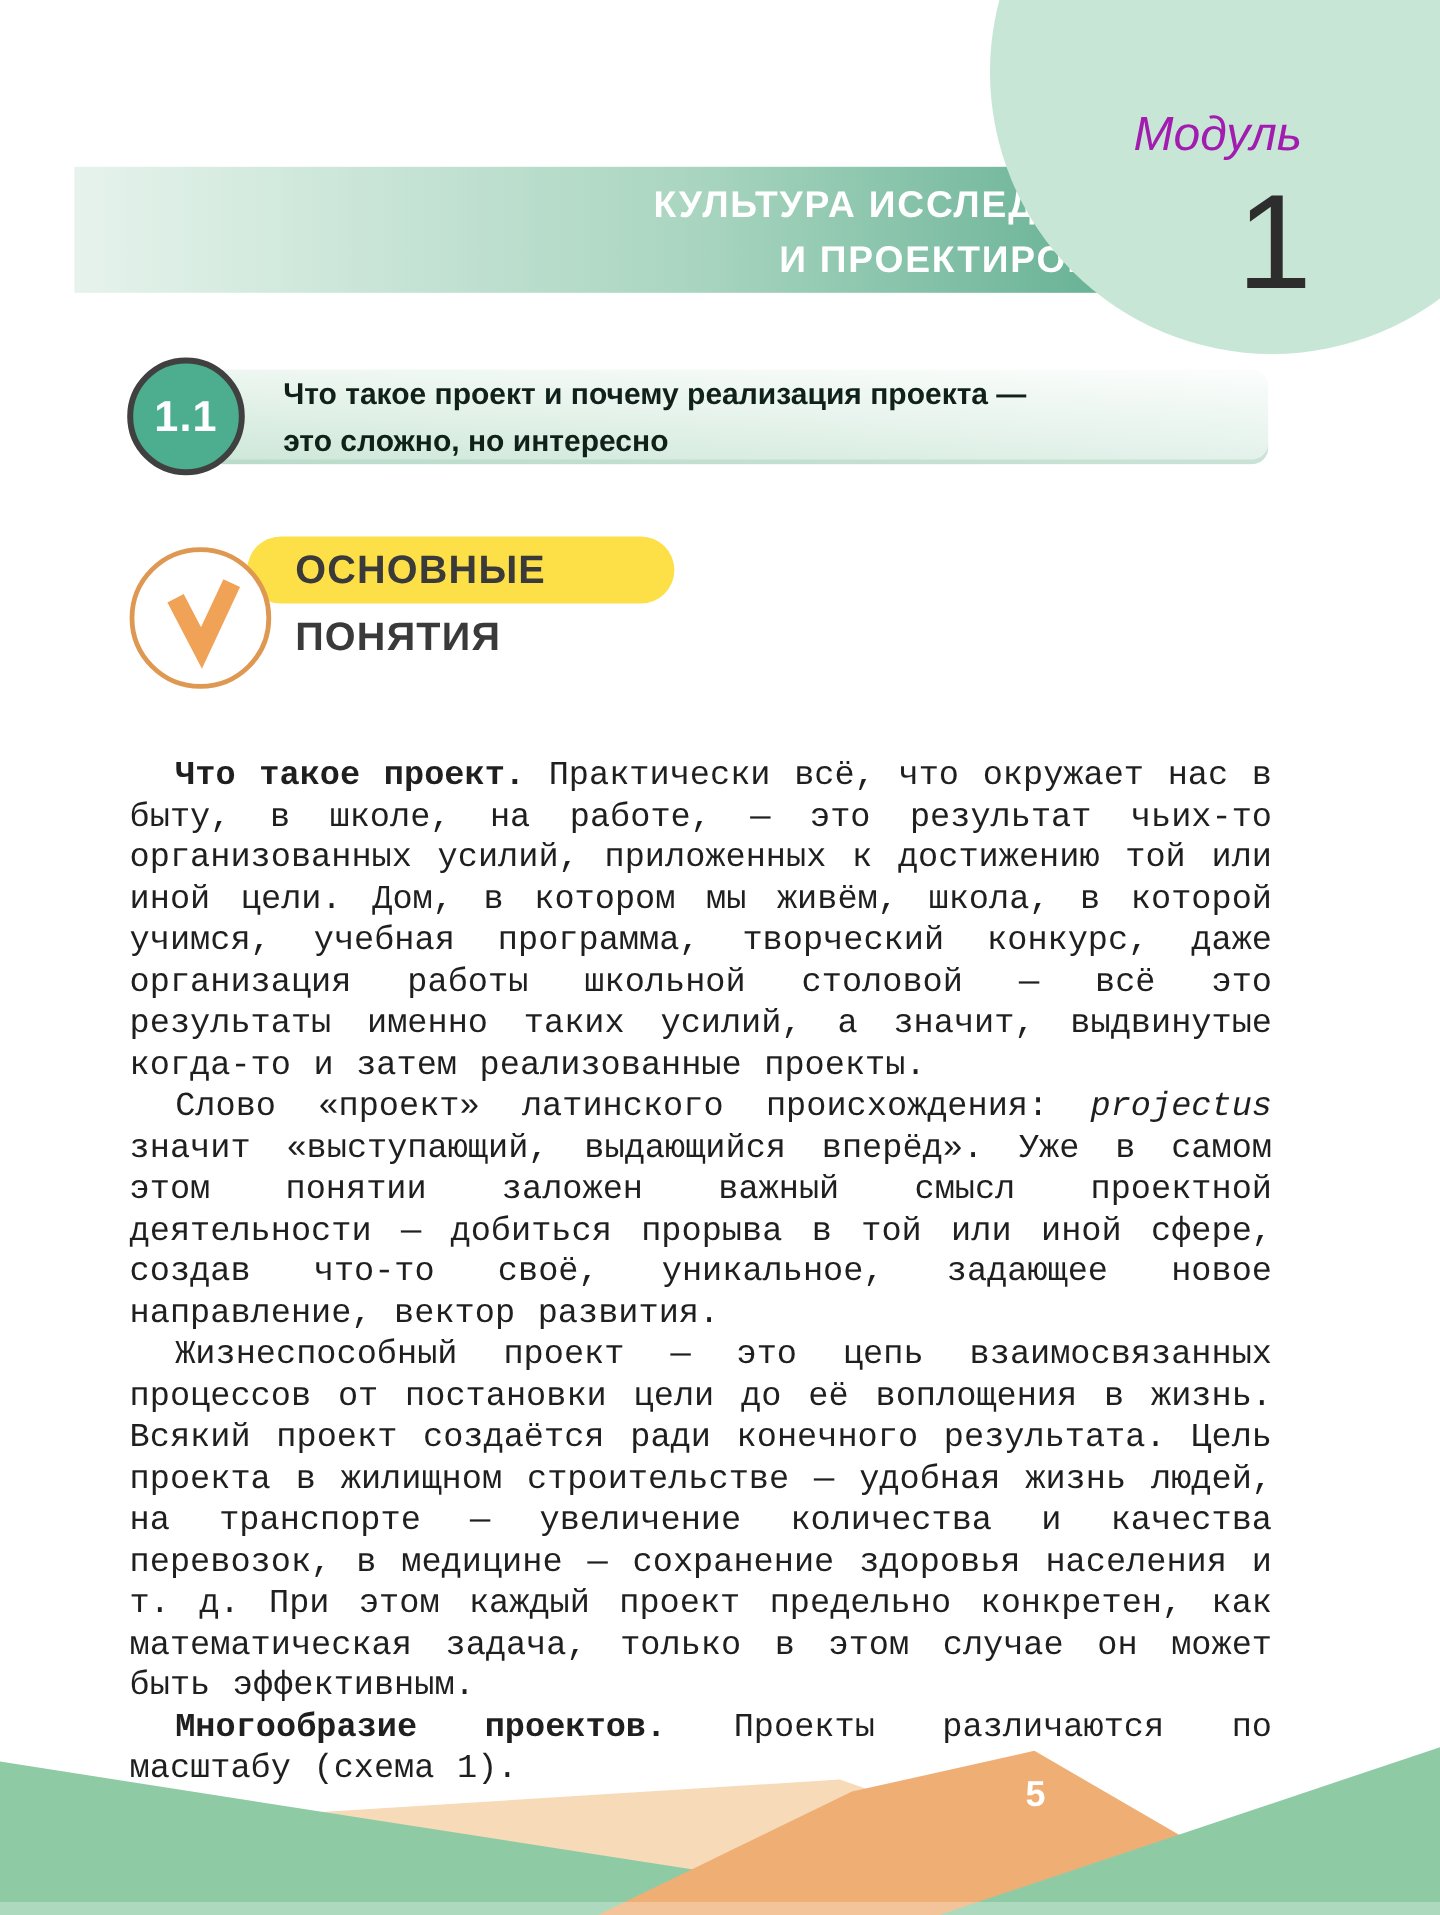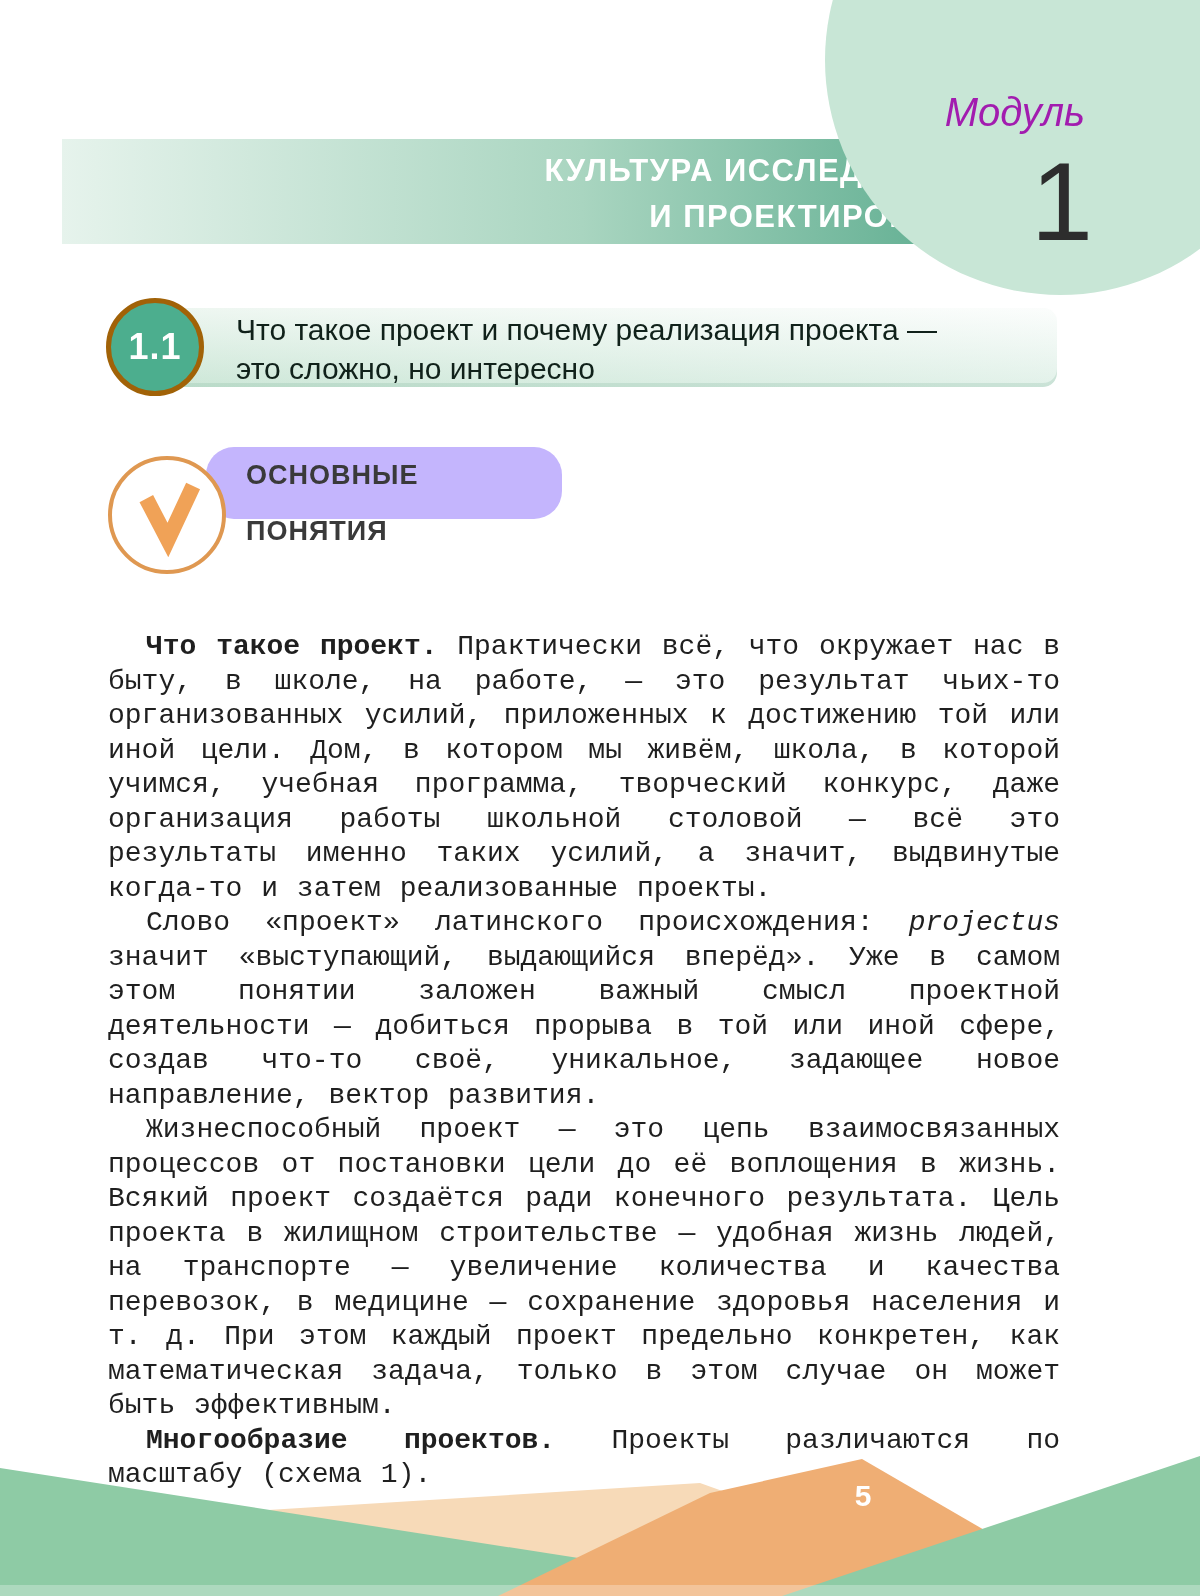--- a/index.html
+++ b/index.html
@@ -20,31 +20,31 @@
   .module-word{position:absolute;right:115px;top:90px;font-size:40px;color:#a21caf;font-style:italic;}
   .module-number{position:absolute;left:1018px;top:146px;width:88px;text-align:center;
                  font-size:112px;line-height:1;color:#2d2d2d;}
 
   
   .section-bar{position:absolute;left:152px;top:308px;width:905px;height:79px;
                border-radius:14px;
                background-image:linear-gradient(to bottom,rgba(255,255,255,0.55),rgba(176,218,196,0.30)),
                                 linear-gradient(to right,#d8ecdf,#f7fbf9);
                box-shadow:inset 0 -4px 0 rgba(130,185,158,0.25);}
-  .section-title{padding:2px 0 0 84px;font-weight:normal;font-size:30px;line-height:39px;
+  .section-title{padding:2px 0 0 84px;font-weight:bold;font-size:25px;line-height:39px;
                  color:#10211a;}
   .section-badge{position:absolute;left:106px;top:298px;width:98px;height:98px;
-                 border-radius:50%;background:#4cae8e;border:5px solid #a16207;
+                 border-radius:50%;background:#4cae8e;border:5px solid #404040;
                  box-sizing:border-box;color:#ffffff;font-weight:bold;font-size:36px;
                  line-height:88px;text-align:center;letter-spacing:1px;}
 
   
-  .kc-badge{position:absolute;left:206px;top:447px;width:356px;height:72px;
-            border-radius:28px;background:#c4b5fd;color:#3a3a3a;font-weight:bold;
-            font-size:27px;line-height:56px;padding-left:40px;box-sizing:border-box;
+  .kc-badge{position:absolute;left:206px;top:447px;width:356px;height:56px;
+            border-radius:28px;background:#fde047;color:#3a3a3a;font-weight:bold;
+            font-size:33px;line-height:56px;padding-left:40px;box-sizing:border-box;
             letter-spacing:1px;}
   .check-circle{position:absolute;left:108px;top:456px;width:110px;height:110px;
                 background:#ffffff;border:4px solid #df9851;border-radius:50%;}
   .check-circle svg{position:absolute;left:10px;top:8px;}
   .kc-list{position:absolute;left:238px;top:503px;width:870px;font-size:29px;
            line-height:41px;color:#3f3f3f;}
   .kc-dot{display:inline-block;width:11px;height:11px;border-radius:50%;
           background:#e2913d;margin:0 10px 0 4px;vertical-align:5px;}
 
   

